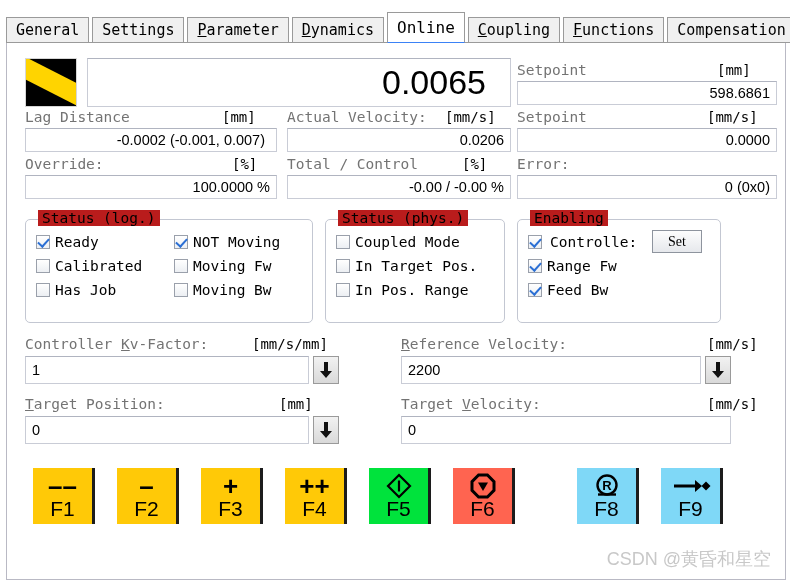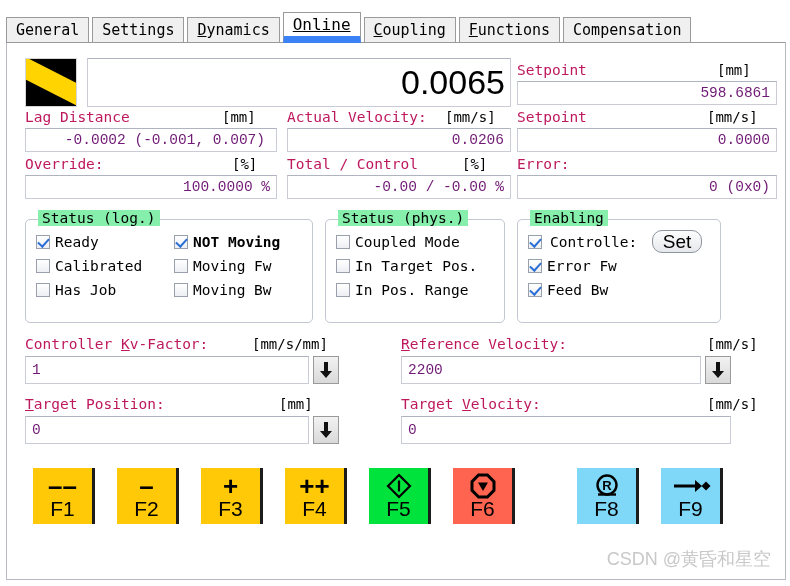--- a/index.html
+++ b/index.html
@@ -36,81 +36,80 @@
     font-size: 15px;
     color: #000;
     letter-spacing: 0px;
     white-space: nowrap;
     position: relative;
     z-index: 1;
   }
   .tab.active {
     background: #ffffff;
     height: 31px;
-    border-bottom: 7px solid #3b82f6;
+    border-bottom: 1px solid #3b82f6;
     z-index: 3;
     font-size: 16px;
-    text-decoration: underline;
   }
   .tab u { text-decoration: underline; }
 
   
   .panel {
     position: absolute;
     left: 6px; top: 42px;
     width: 780px; height: 538px;
     background: #ffffff;
     border: 1px solid #b9b9c4;
     border-top: 1px solid #9a9a9a;
     box-sizing: border-box;
   }
 
   
   .lbl {
     position: absolute;
     font-family: "DejaVu Sans Mono", monospace;
     font-size: 14.5px;
-    color: #be185d;
+    color: #737373;
     white-space: nowrap;
   }
   .lbl u { text-decoration: underline; }
   .unit {
     position: absolute;
     font-family: "DejaVu Sans Mono", monospace;
     font-size: 14px;
     color: #000;
     white-space: nowrap;
   }
   .box {
     position: absolute;
     box-sizing: border-box;
     background: #ffffff;
     border: 1px solid #c9ccd6;
     border-top-color: #b0b4c0;
     display: flex;
     align-items: center;
     justify-content: flex-end;
     padding-right: 6px;
-    font-family: Liberation Mono, monospace;
+    font-family: Liberation Sans, sans-serif;
     font-size: 14.5px;
-    color: #701a75;
+    color: #000000;
     white-space: nowrap;
   }
   .box.center { padding-right: 11px; }
   .box.left { justify-content: flex-start; padding-right: 0; padding-left: 6px; }
   .bigbox {
     position: absolute;
     box-sizing: border-box;
     background: #ffffff;
     border: 1px solid #c9ccd6;
     border-top-color: #b0b4c0;
     display: flex;
     align-items: center;
     justify-content: flex-end;
-    padding-right: 5px;
+    padding-right: 24px;
     font-family: "Liberation Sans", sans-serif;
     font-size: 34px;
     color: #000;
     white-space: nowrap;
   }
 
   
   .hazard {
     position: absolute;
     box-sizing: border-box;
@@ -133,21 +132,21 @@
   .group {
     position: absolute;
     box-sizing: border-box;
     border: 1px solid #c3c7d2;
     border-radius: 5px;
     background: transparent;
   }
   .group-title {
     position: absolute;
     top: -10px; left: 12px;
-    background: #86efac;
+    background: #b91c1c;
     padding: 0 4px;
     font-family: "DejaVu Sans Mono", monospace;
     font-size: 14.5px;
     color: #000;
     white-space: nowrap;
   }
   .chkrow {
     position: absolute;
     display: flex;
     align-items: center;
@@ -172,24 +171,24 @@
     width: 5px; height: 9px;
     border: solid #2b6fd4;
     border-width: 0 2.4px 2.4px 0;
     transform: rotate(42deg);
   }
   .setbtn {
     position: absolute;
     box-sizing: border-box;
     background: linear-gradient(#fdfdfd, #e6e8ec);
     border: 1px solid #8e949e;
-    border-radius: 10px;
+    border-radius: 0;
     display: flex; align-items: center; justify-content: center;
-    font-family: Liberation Sans, sans-serif;
-    font-size: 19px;
+    font-family: Liberation Serif, serif;
+    font-size: 14px;
     color: #000;
   }
 
   
   .arrowbtn {
     position: absolute;
     box-sizing: border-box;
     background: linear-gradient(#f2f2f2, #d9d9d9);
     border: 1px solid #9a9a9a;
     display: flex; align-items: center; justify-content: center;
@@ -236,20 +235,23 @@
 <div id="app">
 
   <div class="tabstrip">
     <div class="tab">
         <span>General</span>
       </div>
     <div class="tab">
         <span>Settings</span>
       </div>
     <div class="tab">
+        <span><u>P</u>arameter</span>
+      </div>
+    <div class="tab">
         <span><u>D</u>ynamics</span>
       </div>
     <div class="tab active">
         <span>Online</span>
       </div>
     <div class="tab">
         <span><u>C</u>oupling</span>
       </div>
     <div class="tab">
         <span><u>F</u>unctions</span>
@@ -319,21 +321,21 @@
       </div>
       <div class="chkrow" style="left:10px; top:38px;">
         <span class="chk"></span>
         <span>Calibrated</span>
       </div>
       <div class="chkrow" style="left:10px; top:62px;">
         <span class="chk"></span>
         <span>Has Job</span>
       </div>
 
-      <div class="chkrow" style="left:148px; top:14px;font-weight:bold;">
+      <div class="chkrow" style="left:148px; top:14px;">
         <span class="chk on"></span>
         <span>NOT Moving</span>
       </div>
       <div class="chkrow" style="left:148px; top:38px;">
         <span class="chk"></span>
         <span>Moving Fw</span>
       </div>
       <div class="chkrow" style="left:148px; top:62px;">
         <span class="chk"></span>
         <span>Moving Bw</span>
@@ -362,21 +364,21 @@
 
       <div class="chkrow" style="left:10px; top:14px;gap:8px;">
         <span class="chk on"></span>
         <span>Controlle:</span>
       </div>
       <div class="setbtn" style="left:134px; top:10px; width:50px; height:23px;">
         <span>Set</span>
       </div>
       <div class="chkrow" style="left:10px; top:38px;">
         <span class="chk on"></span>
-        <span>Error Fw</span>
+        <span>Range Fw</span>
       </div>
       <div class="chkrow" style="left:10px; top:62px;">
         <span class="chk on"></span>
         <span>Feed Bw</span>
       </div>
     </div>
 
     <div class="lbl" style="left:18px; top:293px;">Controller <u>K</u>v-Factor:</div>
     <div class="unit" style="left:245px; top:293px;">[mm/s/mm]</div>
     <div class="box left" style="left:18px; top:313px; width:284px; height:28px;">

